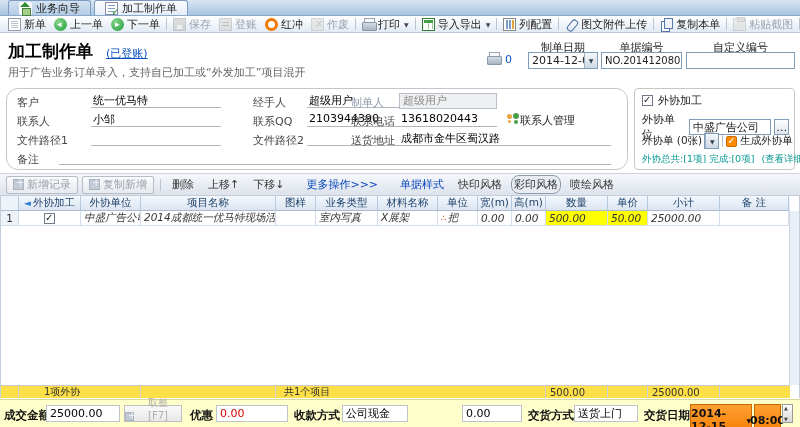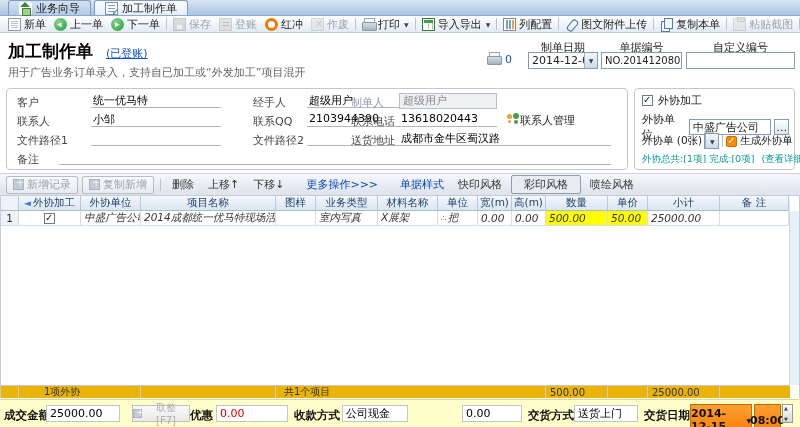--- a/index.html
+++ b/index.html
@@ -71,21 +71,21 @@
   #subtitle { position:absolute; left:8px; top:31px; color:#666; }
   #hdr-print { position:absolute; left:487px; top:18px; }
   #print-count { position:absolute; left:505px; top:19px; color:#0b52c0; }
   .hfield-label { position:absolute; top:6px; text-align:center; color:#222; }
   .hbox { position:absolute; top:18px; height:17px; border:1px solid #7f9db9; background:#fff; display:flex; align-items:center; }
   .hbox .val { flex:1; padding:0 3px; white-space:nowrap; overflow:hidden; }
   .ddbtn { width:13px; height:100%; background:linear-gradient(#f4f7fa,#cfd9e4); border-left:1px solid #9fb2c5; text-align:center; font-size:6px; color:#345; line-height:15px; flex:none; }
 
   
   .panel { position:absolute; border:1px solid #c6c6c6; border-radius:4px; background:#fff; }
-  #info-left { left:6px; top:88px; width:622px; height:82px; }
+  #info-left { left:6px; top:88px; width:622px; height:82px;border-radius:12px; }
   #info-right { left:634px; top:88px; width:161px; height:82px; }
   .flabel { position:absolute; color:#444; white-space:nowrap; }
   .fline { position:absolute; border-bottom:1px solid #aeb6bf; height:15px; color:#000; padding:0 2px; white-space:nowrap; overflow:hidden; }
   .fbox-dis { position:absolute; height:16px; border:1px solid #b8bfc8; background:#eef0f2; color:#8a8a8a; padding:0 3px; line-height:14px; }
   .linkbtn { position:absolute; display:flex; align-items:flex-start; gap:0; color:#222; white-space:nowrap; }
 
   #info-right .row1 { position:absolute; left:7px; right:5px; top:4px; display:flex; align-items:center; }
   #info-right .row2 { position:absolute; left:7px; right:5px; top:23px; display:flex; align-items:center; }
   #info-right .row3 { position:absolute; left:7px; right:3px; top:44px; display:flex; align-items:center; font-size:10.5px; white-space:nowrap; }
   #info-right .row4 { position:absolute; left:7px; right:3px; top:64px; font-size:9.5px; color:#0b9a93; white-space:nowrap; }
@@ -97,51 +97,51 @@
   .obox { height:16px; border:1px solid #7f9db9; background:#fff; display:flex; align-items:center; }
 
   
   #gridbar { position:absolute; left:0; top:173px; width:800px; height:23px;
     background:linear-gradient(#f5f7fa,#dde3ec); border-top:1px solid #cdd4de; border-bottom:1px solid #c5ccd8;
     display:flex; align-items:center; padding:0 6px; gap:4px; }
   .gbtn { display:flex; align-items:center; gap:3px; height:18px; padding:0 6px;
     border:1px solid #b6bcc6; border-radius:2px; background:linear-gradient(#fafbfc,#e7eaef); color:#9aa0ab; white-space:nowrap; }
   .gflat { padding:0 5px; color:#333; white-space:nowrap; }
   .gblue { color:#0645c0; }
-  .gpressed { border:1px solid #8f9dab; background:#e8edf3; padding:1px 12px; border-radius:2px; }
+  .gpressed { border:1px solid #8f9dab; background:#e8edf3; padding:1px 2px; border-radius:8px; }
   .gico { width:11px; height:11px; display:inline-block; background:#c3cbd6; border:1px solid #a8b2bf; position:relative; flex:none; }
   .gico::after { content:"+"; position:absolute; left:2px; top:-3px; font-size:10px; color:#eef2f6; }
 
   
   #grid { position:absolute; left:0; top:196px; width:800px; height:202px; background:#fff;
     border-left:1px solid #c3cedb; border-right:1px solid #c3cedb; }
   .trow { display:flex; width:789px; }
   .ghead { height:15px; background:linear-gradient(#f4f8fc,#d9e3f0); color:#21456e; }
   .ghead .cell { border-right:1px solid #b9c9dd; border-bottom:1px solid #a8bcd2; display:flex; align-items:center; justify-content:center; gap:2px; font-size:10.5px; white-space:nowrap; overflow:hidden; }
   .grow { height:15px; }
   .grow .cell { border-right:1px solid #d2deea; border-bottom:1px solid #d2deea; font-style:italic; color:#333; display:flex; align-items:center; padding:0 3px; font-size:10.5px; white-space:nowrap; overflow:hidden; }
   .cell { flex:none; }
   .c0{width:18px} .c1{width:62px} .c2{width:60px} .c3{width:135px} .c4{width:40px}
   .c5{width:62px} .c6{width:60px} .c7{width:40px} .c8{width:34px} .c9{width:34px}
   .c10{width:62px} .c11{width:40px} .c12{width:72px} .c13{width:69px}
   .numcell { background:#eef3f9; font-style:normal !important; justify-content:center; }
   .yellow { background:#ffff00; }
   .hdr-arrow { color:#2f7fd4; font-size:9px; }
   .unit-pick { color:#cc5500; font-size:9px; font-style:normal; margin-right:1px; }
-  .gsummary { position:absolute; left:0; top:189px; width:789px; height:13px; background:#eab308; display:flex; border-top:1px solid #c9c9c9; }
+  .gsummary { position:absolute; left:0; top:189px; width:789px; height:13px; background:#fde047; display:flex; border-top:1px solid #c9c9c9; }
   .gsummary .cell { border-right:1px solid #cdcdcd; font-size:10px; color:#333; display:flex; align-items:center; white-space:nowrap; overflow:hidden; }
   #vscroll { position:absolute; right:0; top:15px; width:10px; height:174px; background:#e9eff6; border-left:1px solid #cdd8e4; }
 
   
   #footer { position:absolute; left:0; top:399px; width:800px; height:28px; background:#ffffcc; border-top:1px solid #d8d89a; }
   .fl { position:absolute; top:8px; font-weight:bold; font-size:11.5px; color:#111; white-space:nowrap; }
   .fin { position:absolute; top:5px; height:17px; background:#fff; border:1px solid #bfc5cc; padding:0 3px; line-height:15px; color:#000; white-space:nowrap; overflow:hidden; }
   .red { color:#d00000; }
-  #round-btn { position:absolute; left:132px; top:5px; width:58px; height:17px; border:1px solid #c0c0c0;
-    background:linear-gradient(#fafafa,#e8e8e8); color:#b0b0b0; font-size:10px; display:flex; align-items:center; justify-content:center; gap:14px; }
+  #round-btn { position:absolute; left:124px; top:5px; width:58px; height:17px; border:1px solid #c0c0c0;
+    background:linear-gradient(#fafafa,#e8e8e8); color:#b0b0b0; font-size:10px; display:flex; align-items:flex-end; justify-content:center; gap:14px; }
   .orangebox { position:absolute; top:4px; height:32px; background:linear-gradient(#ffa033,#f57c00); border:1px solid #c96a00; color:#111; font-weight:bold; display:flex; align-items:center; justify-content:center; gap:3px; }
   #spinner { position:absolute; left:782px; top:4px; width:11px; height:19px; border:1px solid #999; background:linear-gradient(#fdfdfd,#d9d9d9); }
   #spinner::before { content:"▲"; position:absolute; left:1px; top:0; font-size:5px; color:#444; }
   #spinner::after { content:"▼"; position:absolute; left:1px; bottom:0; font-size:5px; color:#444; }
 </style>
 </head>
 <body>
 
 <div id="app">
 

